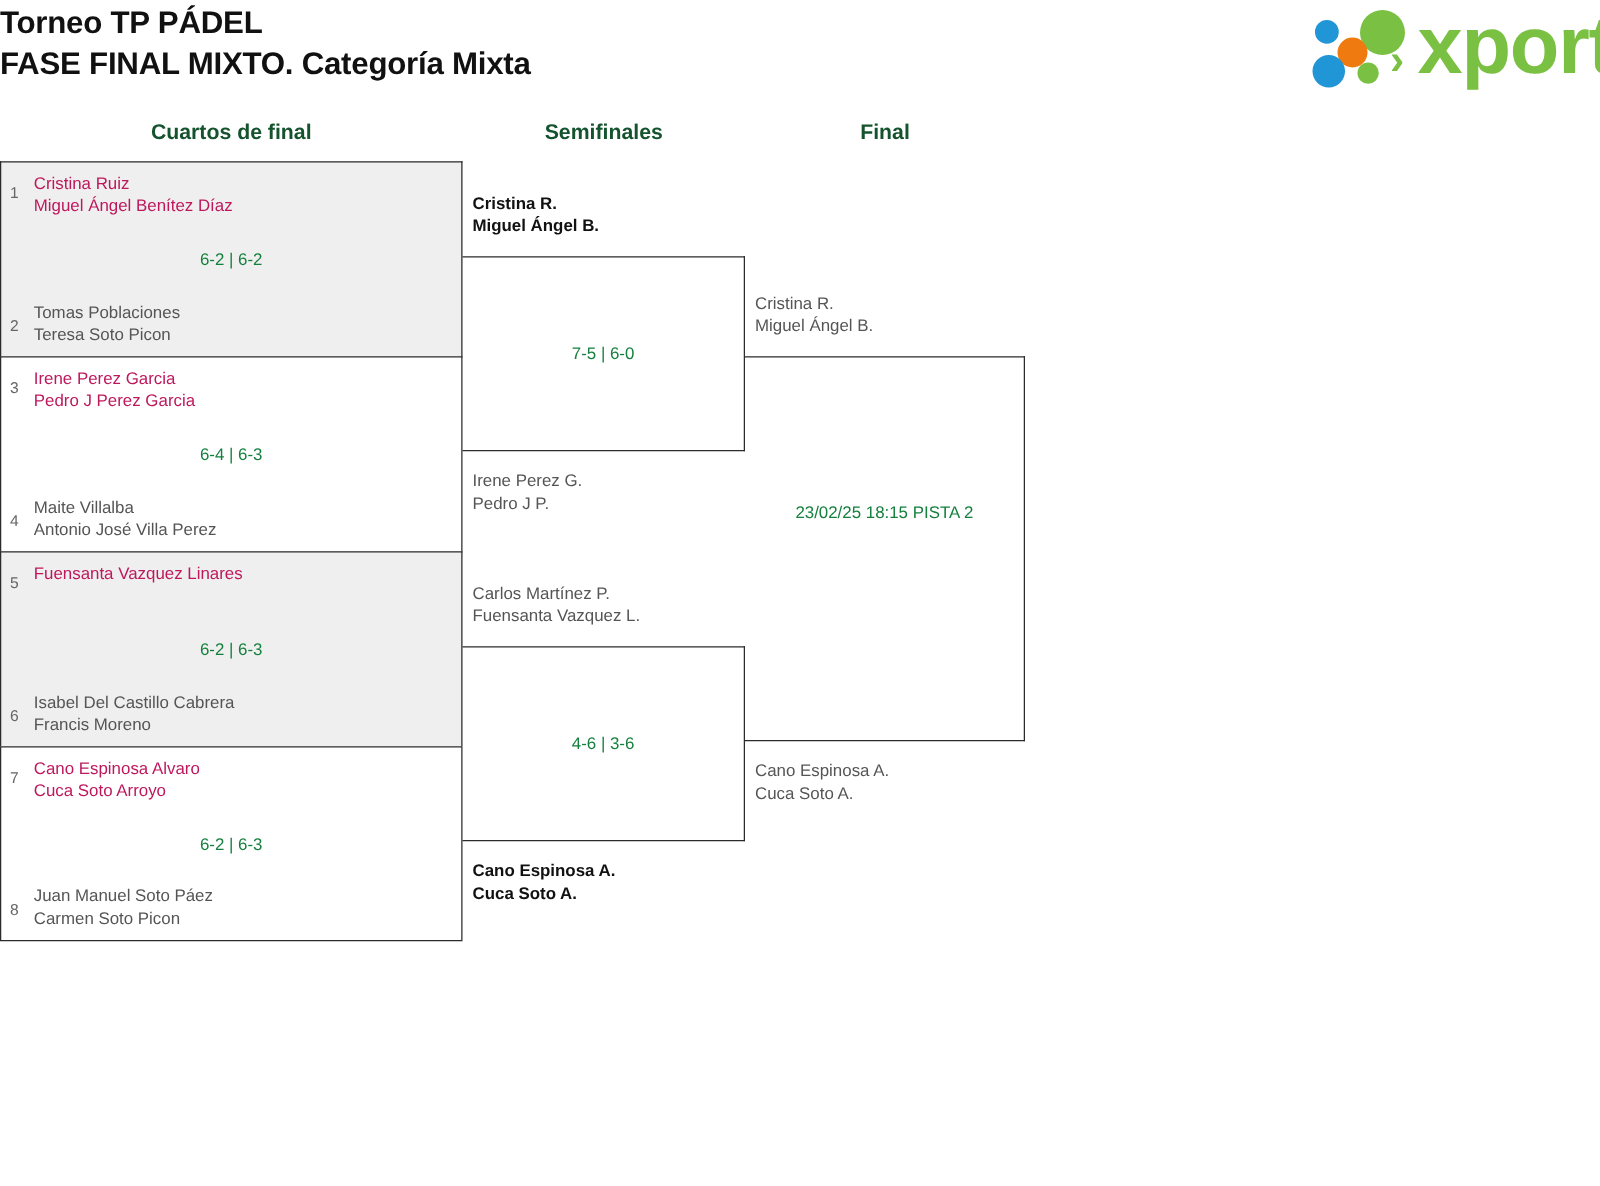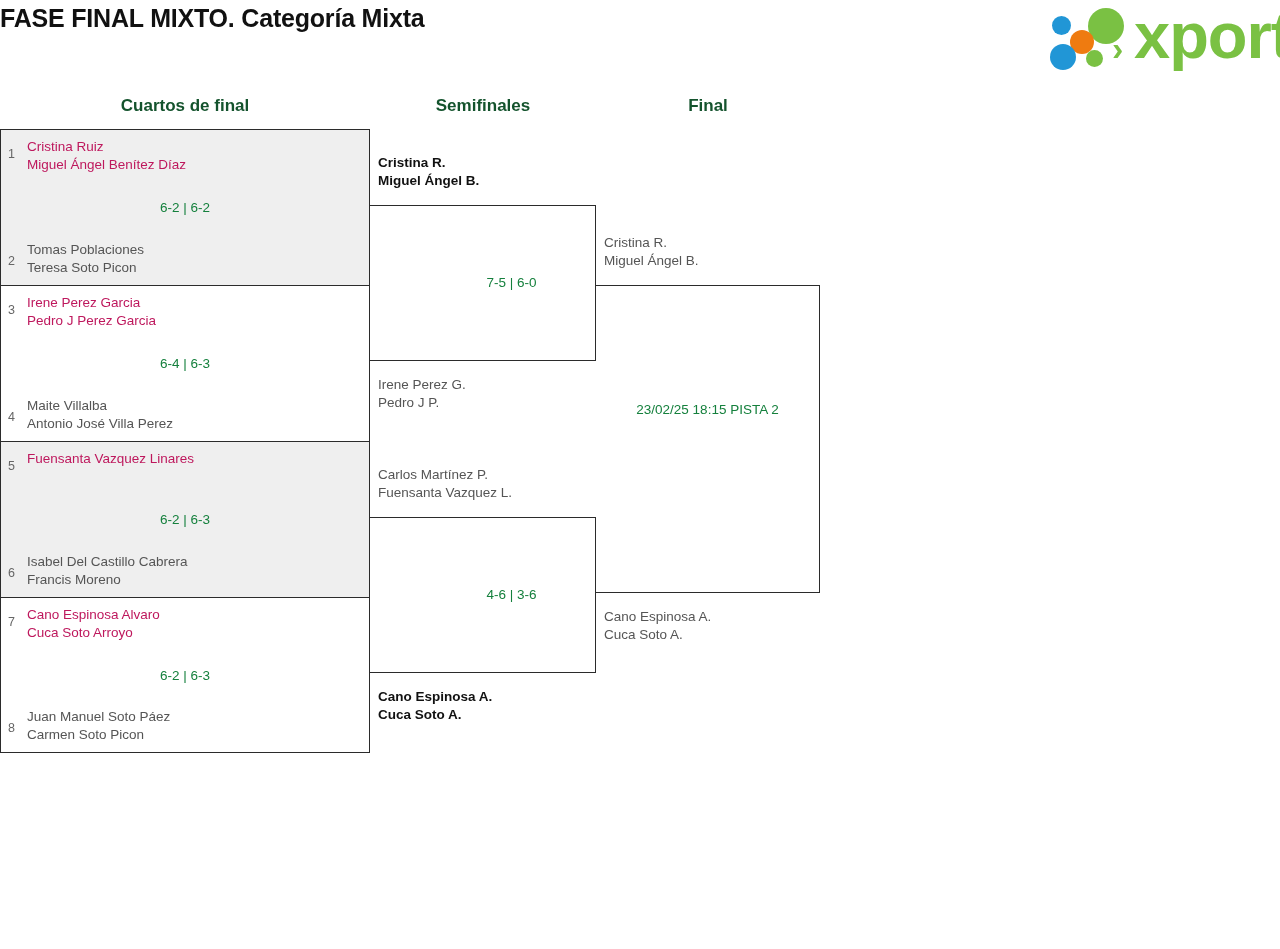--- a/index.html
+++ b/index.html
@@ -90,21 +90,21 @@
   .qf-match .score { top: 70px; }
 
   
   .sf-col { position: absolute; left: 370px; top: 0; width: 226px; }
   .sf-match {
     position: absolute; left: 0; width: 226px; height: 156px;
     border: 1px solid #2b2b2b; border-left: none;
   }
   .sf-m1 { top: 76px; }
   .sf-m2 { top: 388px; }
-  .sf-match .score { top: 69px; margin-left: 29px; }
+  .sf-match .score { top: 69px; }
 
   .sf-team {
     position: absolute; left: 8px; right: 8px;
     font-size: 13.5px; line-height: 18px; color: #555555;
   }
   .sf-team.above { top: -52px; }
   .sf-team.below { bottom: -52px; }
   .sf-team.win { color: #111111; font-weight: bold; }
   .sf-team .pl { display: block; white-space: nowrap; }
 
@@ -123,20 +123,21 @@
   .f-team.below { bottom: -52px; }
   .f-team .pl { display: block; white-space: nowrap; }
 </style>
 </head>
 <body>
 
 <div id="page">
 
   <div class="header">
     <div class="title-block">
+      <div class="title-line">Torneo TP PÁDEL</div>
       <div class="title-line">FASE FINAL MIXTO. Categoría Mixta</div>
     </div>
 
     <div class="logo">
       <div class="logo-dots">
         <span class="dot dot-blue-sm"></span>
         <span class="dot dot-green-lg"></span>
         <span class="dot dot-orange"></span>
         <span class="dot dot-blue-lg"></span>
         <span class="dot dot-green-sm"></span>

